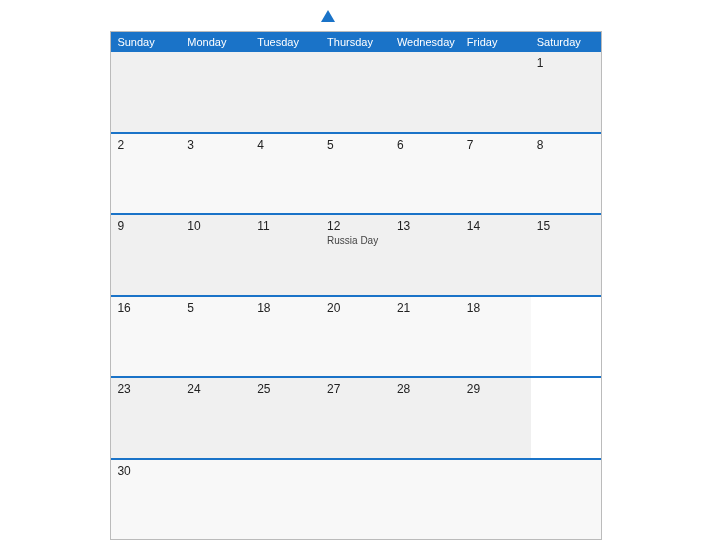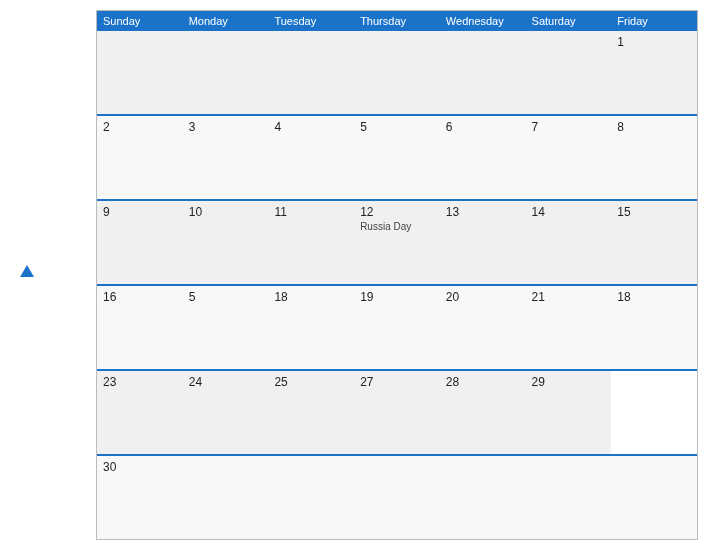--- a/index.html
+++ b/index.html
@@ -9,21 +9,22 @@
       background: #fff;
       font-family: Arial, sans-serif;
       overflow: hidden;
     }
     .page {
       width: 712px;
       height: 550px;
       background: #fff;
       padding: 10px 14px 10px 14px;
       display: flex;
-      flex-direction: row;
+      flex-direction: column;
+      align-items: center;
     }
     .header {
       display: flex;
       align-items: center;
       justify-content: space-between;
       margin-bottom: 8px;
       padding: 0 2px;
     }
     .logo {
       display: flex;
@@ -153,22 +154,22 @@
     <div class="country"></div>
   </div>
 
   <div class="calendar">
     <div class="day-headers">
     <div class="day-header">Sunday</div>
         <div class="day-header">Monday</div>
         <div class="day-header">Tuesday</div>
         <div class="day-header">Thursday</div>
         <div class="day-header">Wednesday</div>
+        <div class="day-header">Friday</div>
         <div class="day-header">Saturday</div>
-        <div class="day-header">Friday</div>
       </div>
     <div class="weeks">
     <div class="week">
           <div class="cell empty"></div>
           <div class="cell empty"></div>
           <div class="cell empty"></div>
           <div class="cell empty"></div>
           <div class="cell empty"></div>
           <div class="cell empty"></div>
           <div class="cell">
@@ -224,23 +225,20 @@
         </div>
         <div class="week">
           <div class="cell">
             <span class="cell-number">16</span>
           </div>
           <div class="cell">
             <span class="cell-number">5</span>
           </div>
           <div class="cell">
             <span class="cell-number">18</span>
-          </div>
-          <div class="cell">
-            <span class="cell-number">19</span>
           </div>
           <div class="cell">
             <span class="cell-number">20</span>
           </div>
           <div class="cell">
             <span class="cell-number">21</span>
           </div>
           <div class="cell">
             <span class="cell-number">18</span>
           </div>

